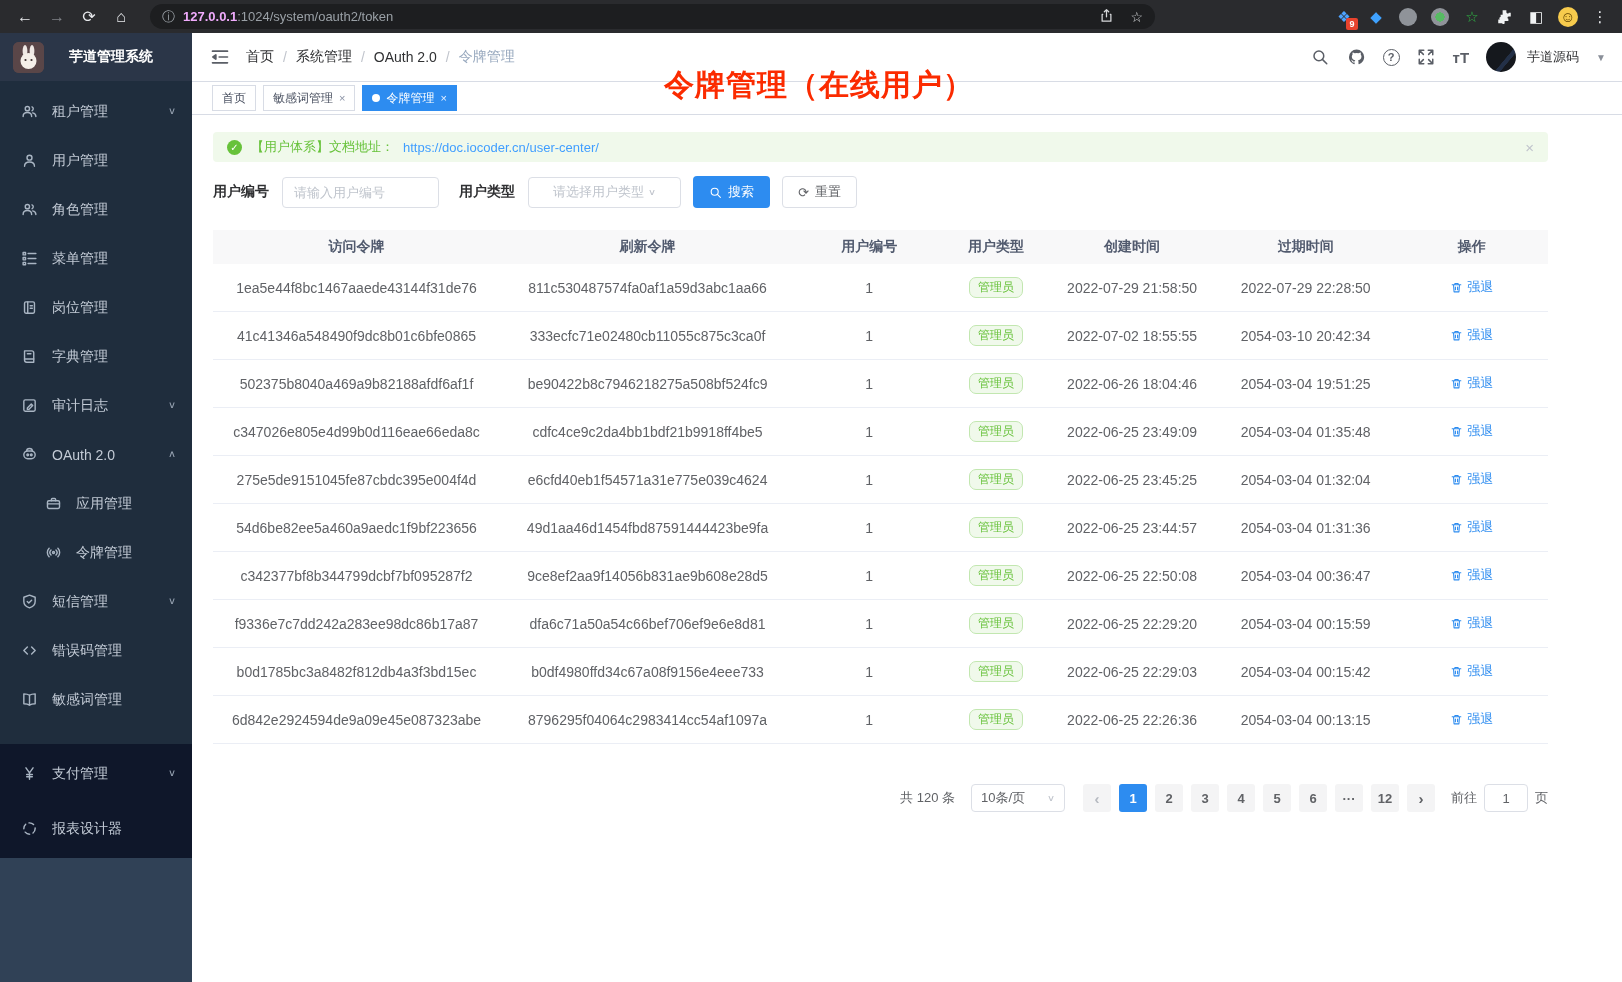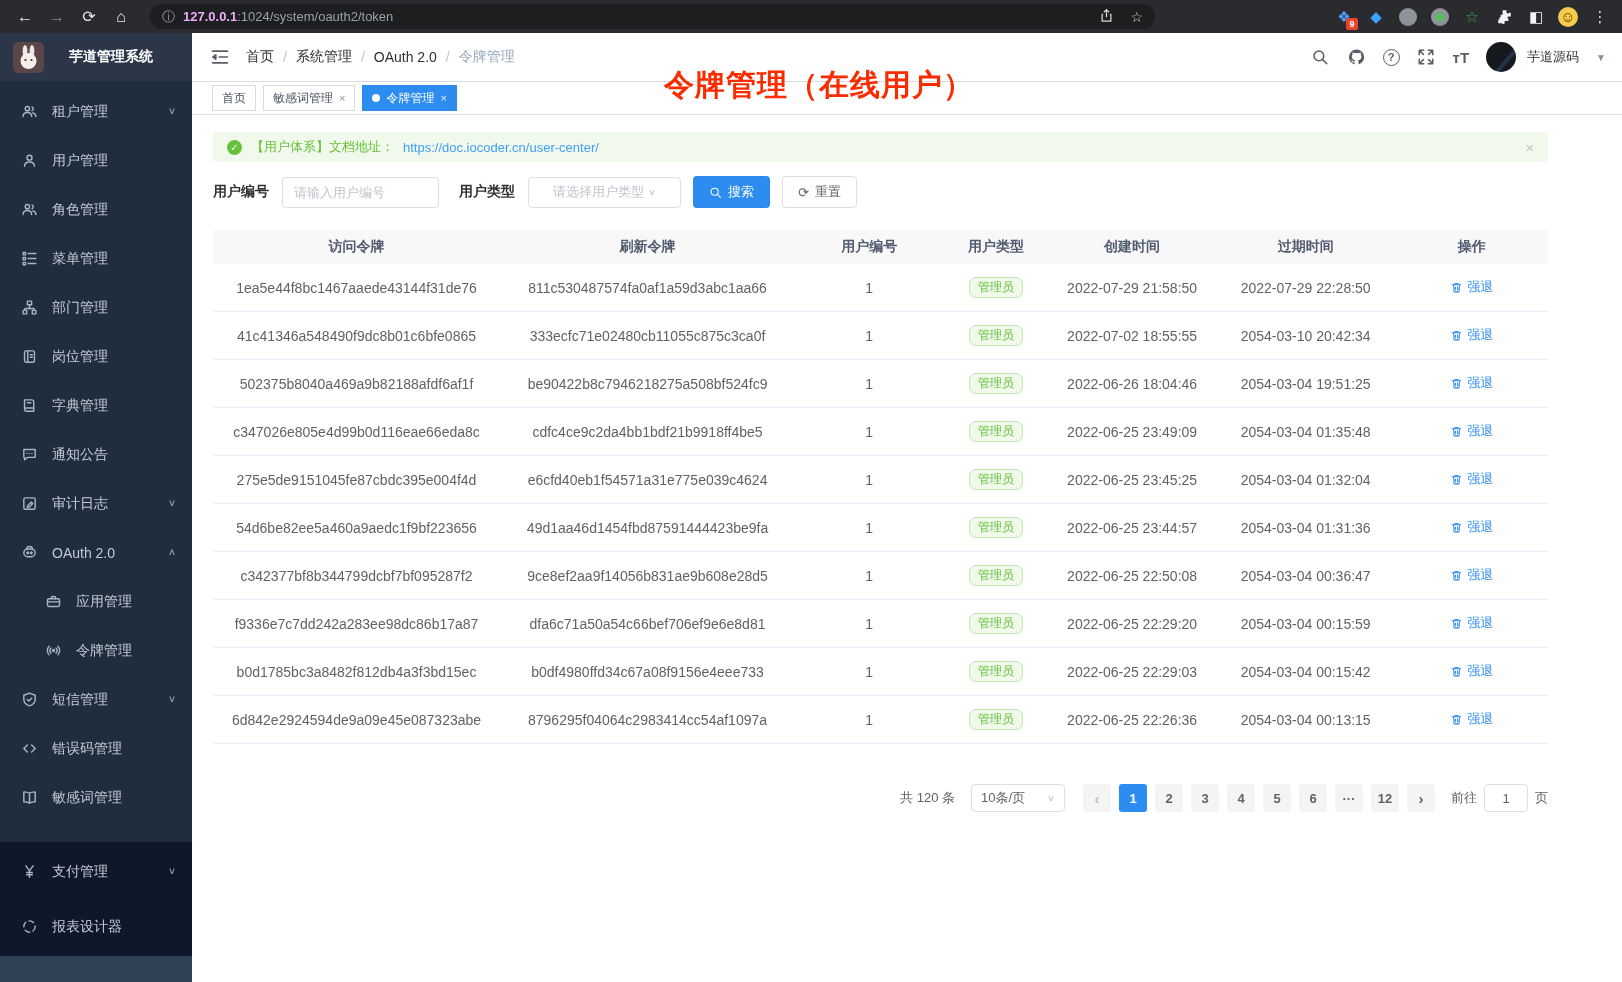--- a/index.html
+++ b/index.html
@@ -252,51 +252,37 @@
         </div>
 
         <div class="menu-item">
           <svg class="mi">
             <use href="#i-list"></use>
           </svg>
           <span>菜单管理</span>
 
         </div>
 
-        <div class="menu-item">
-          <svg class="mi">
-            <use href="#i-org"></use>
-          </svg>
-          <span>部门管理</span>
-
-        </div>
 
         <div class="menu-item">
           <svg class="mi">
             <use href="#i-badge"></use>
           </svg>
           <span>岗位管理</span>
 
         </div>
 
         <div class="menu-item">
           <svg class="mi">
             <use href="#i-dict"></use>
           </svg>
           <span>字典管理</span>
 
         </div>
 
-        <div class="menu-item">
-          <svg class="mi">
-            <use href="#i-chat"></use>
-          </svg>
-          <span>通知公告</span>
-
-        </div>
 
         <div class="menu-item">
           <svg class="mi">
             <use href="#i-audit"></use>
           </svg>
           <span>审计日志</span>
           <span class="arrow">∨</span>
         </div>
 
         <div class="menu-item">

